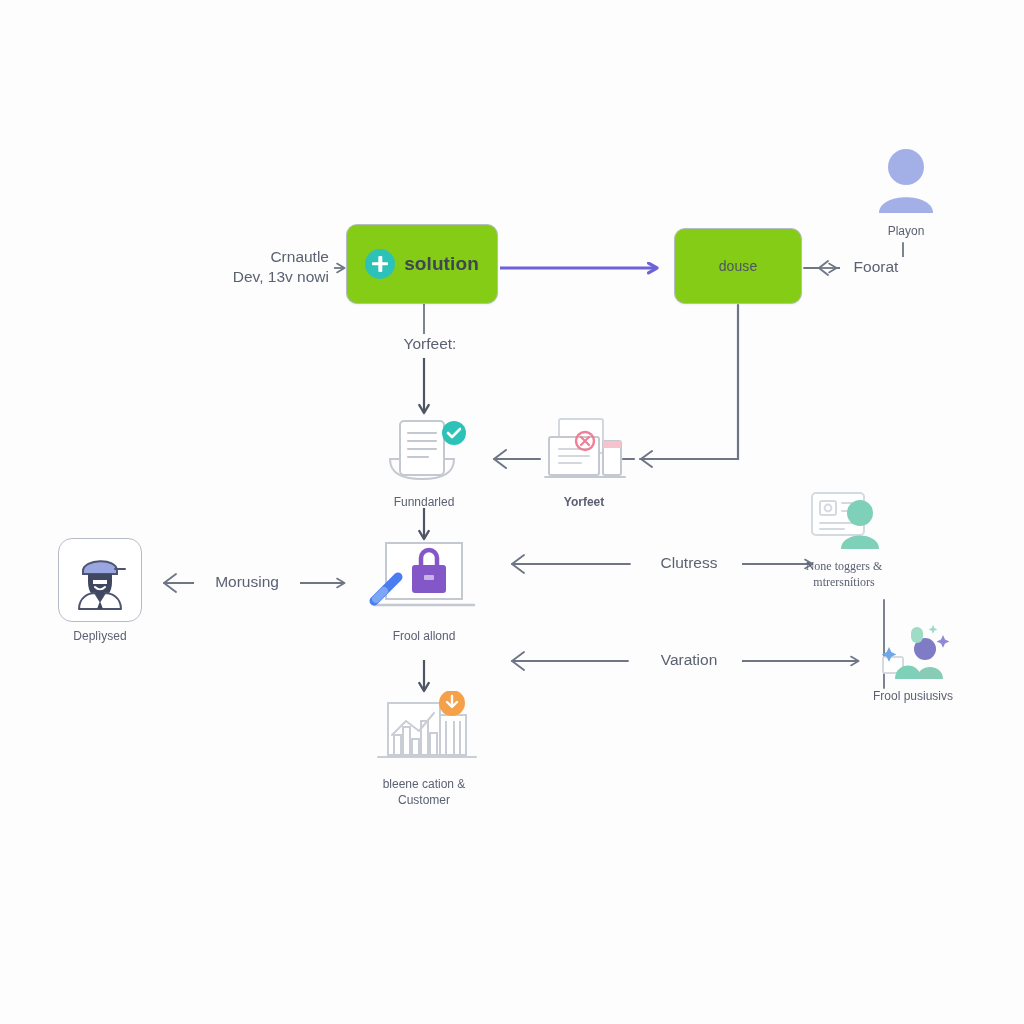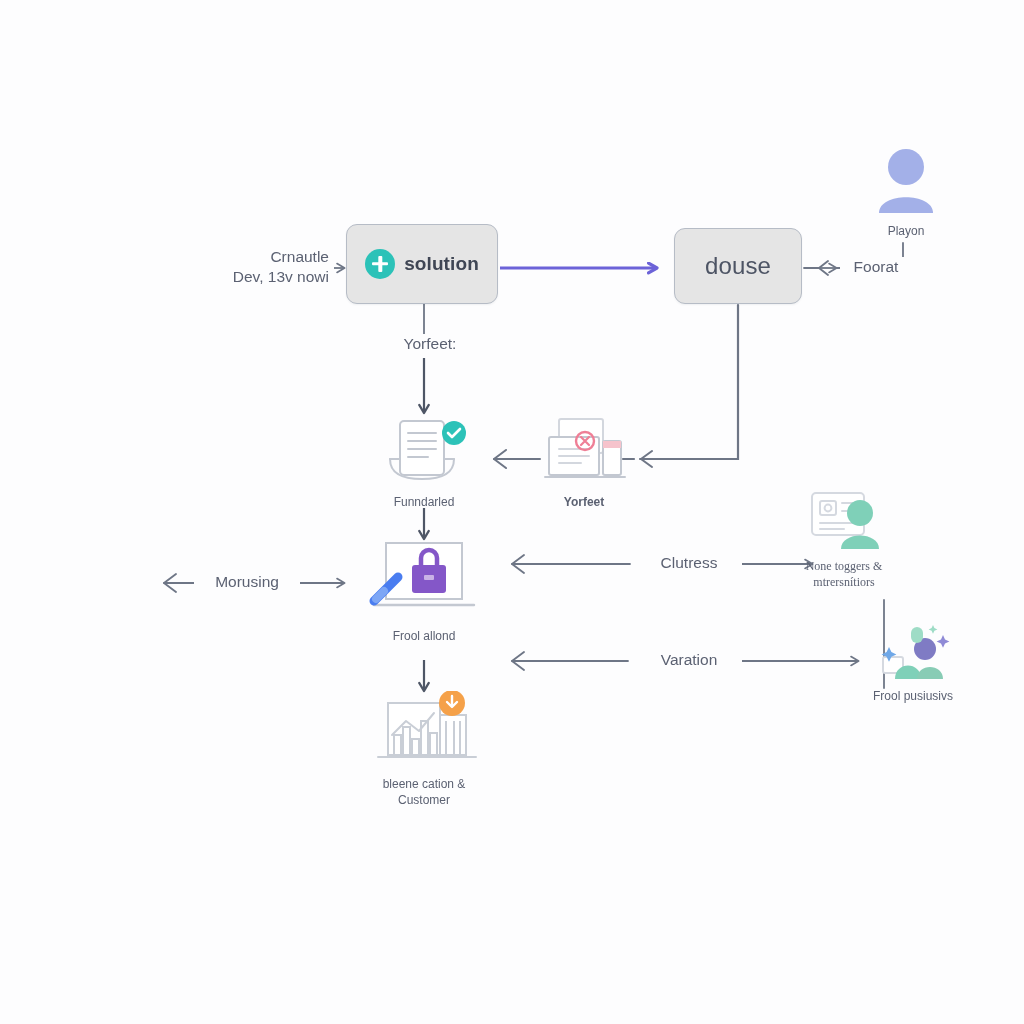--- a/index.html
+++ b/index.html
@@ -12,33 +12,33 @@
   }
   #canvas{position:absolute;inset:0;width:1024px;height:1024px;}
   .svg-layer{position:absolute;left:0;top:0;width:1024px;height:1024px;pointer-events:none;}
 
   
   .node{position:absolute;display:flex;flex-direction:column;align-items:center;}
 
   
   .box{
     box-sizing:border-box;
-    background:#e5e5e5;
+    background:#84cc16;
     border:1.6px solid #b6bcc6;
     border-radius:11px;
     display:flex;align-items:center;justify-content:center;
     box-shadow:0 1px 2px rgba(60,70,90,.07);
   }
   #node-solution{left:346px;top:224px;}
   #node-solution .box{width:152px;height:80px;gap:9px;}
   #node-douse{left:674px;top:228px;}
   #node-douse .box{width:128px;height:76px;}
 
   .box-label{
-    font-size:24px;color:#4d5464;letter-spacing:.1px;
+    font-size:14px;color:#4d5464;letter-spacing:.1px;
   }
   .box-label.bold{font-weight:bold;font-size:19px;color:#3f4654;}
 
   
   .plus-badge{
     width:30px;height:30px;border-radius:50%;
     background:#2cc2b8;position:relative;flex:none;
   }
   .plus-badge::before,.plus-badge::after{
     content:"";position:absolute;background:#ffffff;border-radius:1px;
@@ -184,20 +184,35 @@
         <rect x="66" y="26" width="18" height="34" rx="2" fill="#fff" stroke="#c3c8d1" stroke-width="2"></rect>
         <rect x="66" y="26" width="18" height="7" fill="#f6c3cc"></rect>
         <circle cx="48" cy="26" r="9" fill="none" stroke="#ef7f96" stroke-width="2.4"></circle>
         <path d="M44,22 l8,8 M52,22 l-8,8" stroke="#ef7f96" stroke-width="2.2" stroke-linecap="round"></path>
         <line x1="8" y1="62" x2="88" y2="62" stroke="#c3c8d1" stroke-width="2" stroke-linecap="round"></line>
       </svg>
     </div>
     <div class="caption">Yorfeet</div>
   </div>
 
+  <div class="node" style="left:58px;top:538px;">
+    <div class="avatar-frame">
+      <svg width="62" height="62" viewBox="0 0 62 62">
+        <path d="M14,22 C14,10 48,8 48,22 L48,25 L14,25 Z" fill="#9aa6e0" stroke="#4d5470" stroke-width="2"></path>
+        <path d="M46,20 h10" stroke="#4d5470" stroke-width="2" stroke-linecap="round"></path>
+        <path d="M19,25 h24 v8 c0,10 -5,16 -12,16 c-7,0 -12,-6 -12,-16 z" fill="#3f4860"></path>
+        <path d="M24,31 h14 v4 h-14 z" fill="#fff"></path>
+        <path d="M26,38 c3,3 7,3 10,0" fill="none" stroke="#fff" stroke-width="2" stroke-linecap="round"></path>
+        <path d="M10,60 C10,48 20,44 26,44 L31,52 L36,44 C42,44 52,48 52,60 Z" fill="#fff" stroke="#4d5470" stroke-width="2" stroke-linejoin="round"></path>
+        <path d="M26,44 L31,52 L36,44" fill="#3f4860"></path>
+        <path d="M31,52 l-3,8 h6 z" fill="#3f4860"></path>
+      </svg>
+    </div>
+    <div class="caption">Deplìysed</div>
+  </div>
 
   <div class="node" style="left:362px;top:538px;">
     <div class="icon-wrap" style="width:124px;height:84px;">
       <svg width="120" height="82" viewBox="0 0 120 82">
         <rect x="22" y="4" width="76" height="56" fill="#fff" stroke="#c3c8d1" stroke-width="2"></rect>
         <path d="M10,66 h100" stroke="#c3c8d1" stroke-width="2.4" stroke-linecap="round"></path>
         <path d="M22,60 h76" stroke="#c3c8d1" stroke-width="2"></path>
         <rect x="48" y="26" width="34" height="28" rx="3" fill="#8457c8"></rect>
         <path d="M57,26 v-7 a8,8 0 0 1 16,0 v7" fill="none" stroke="#8457c8" stroke-width="4.5"></path>
         <rect x="60" y="36" width="10" height="5" rx="1" fill="#c9b2e6"></rect>

